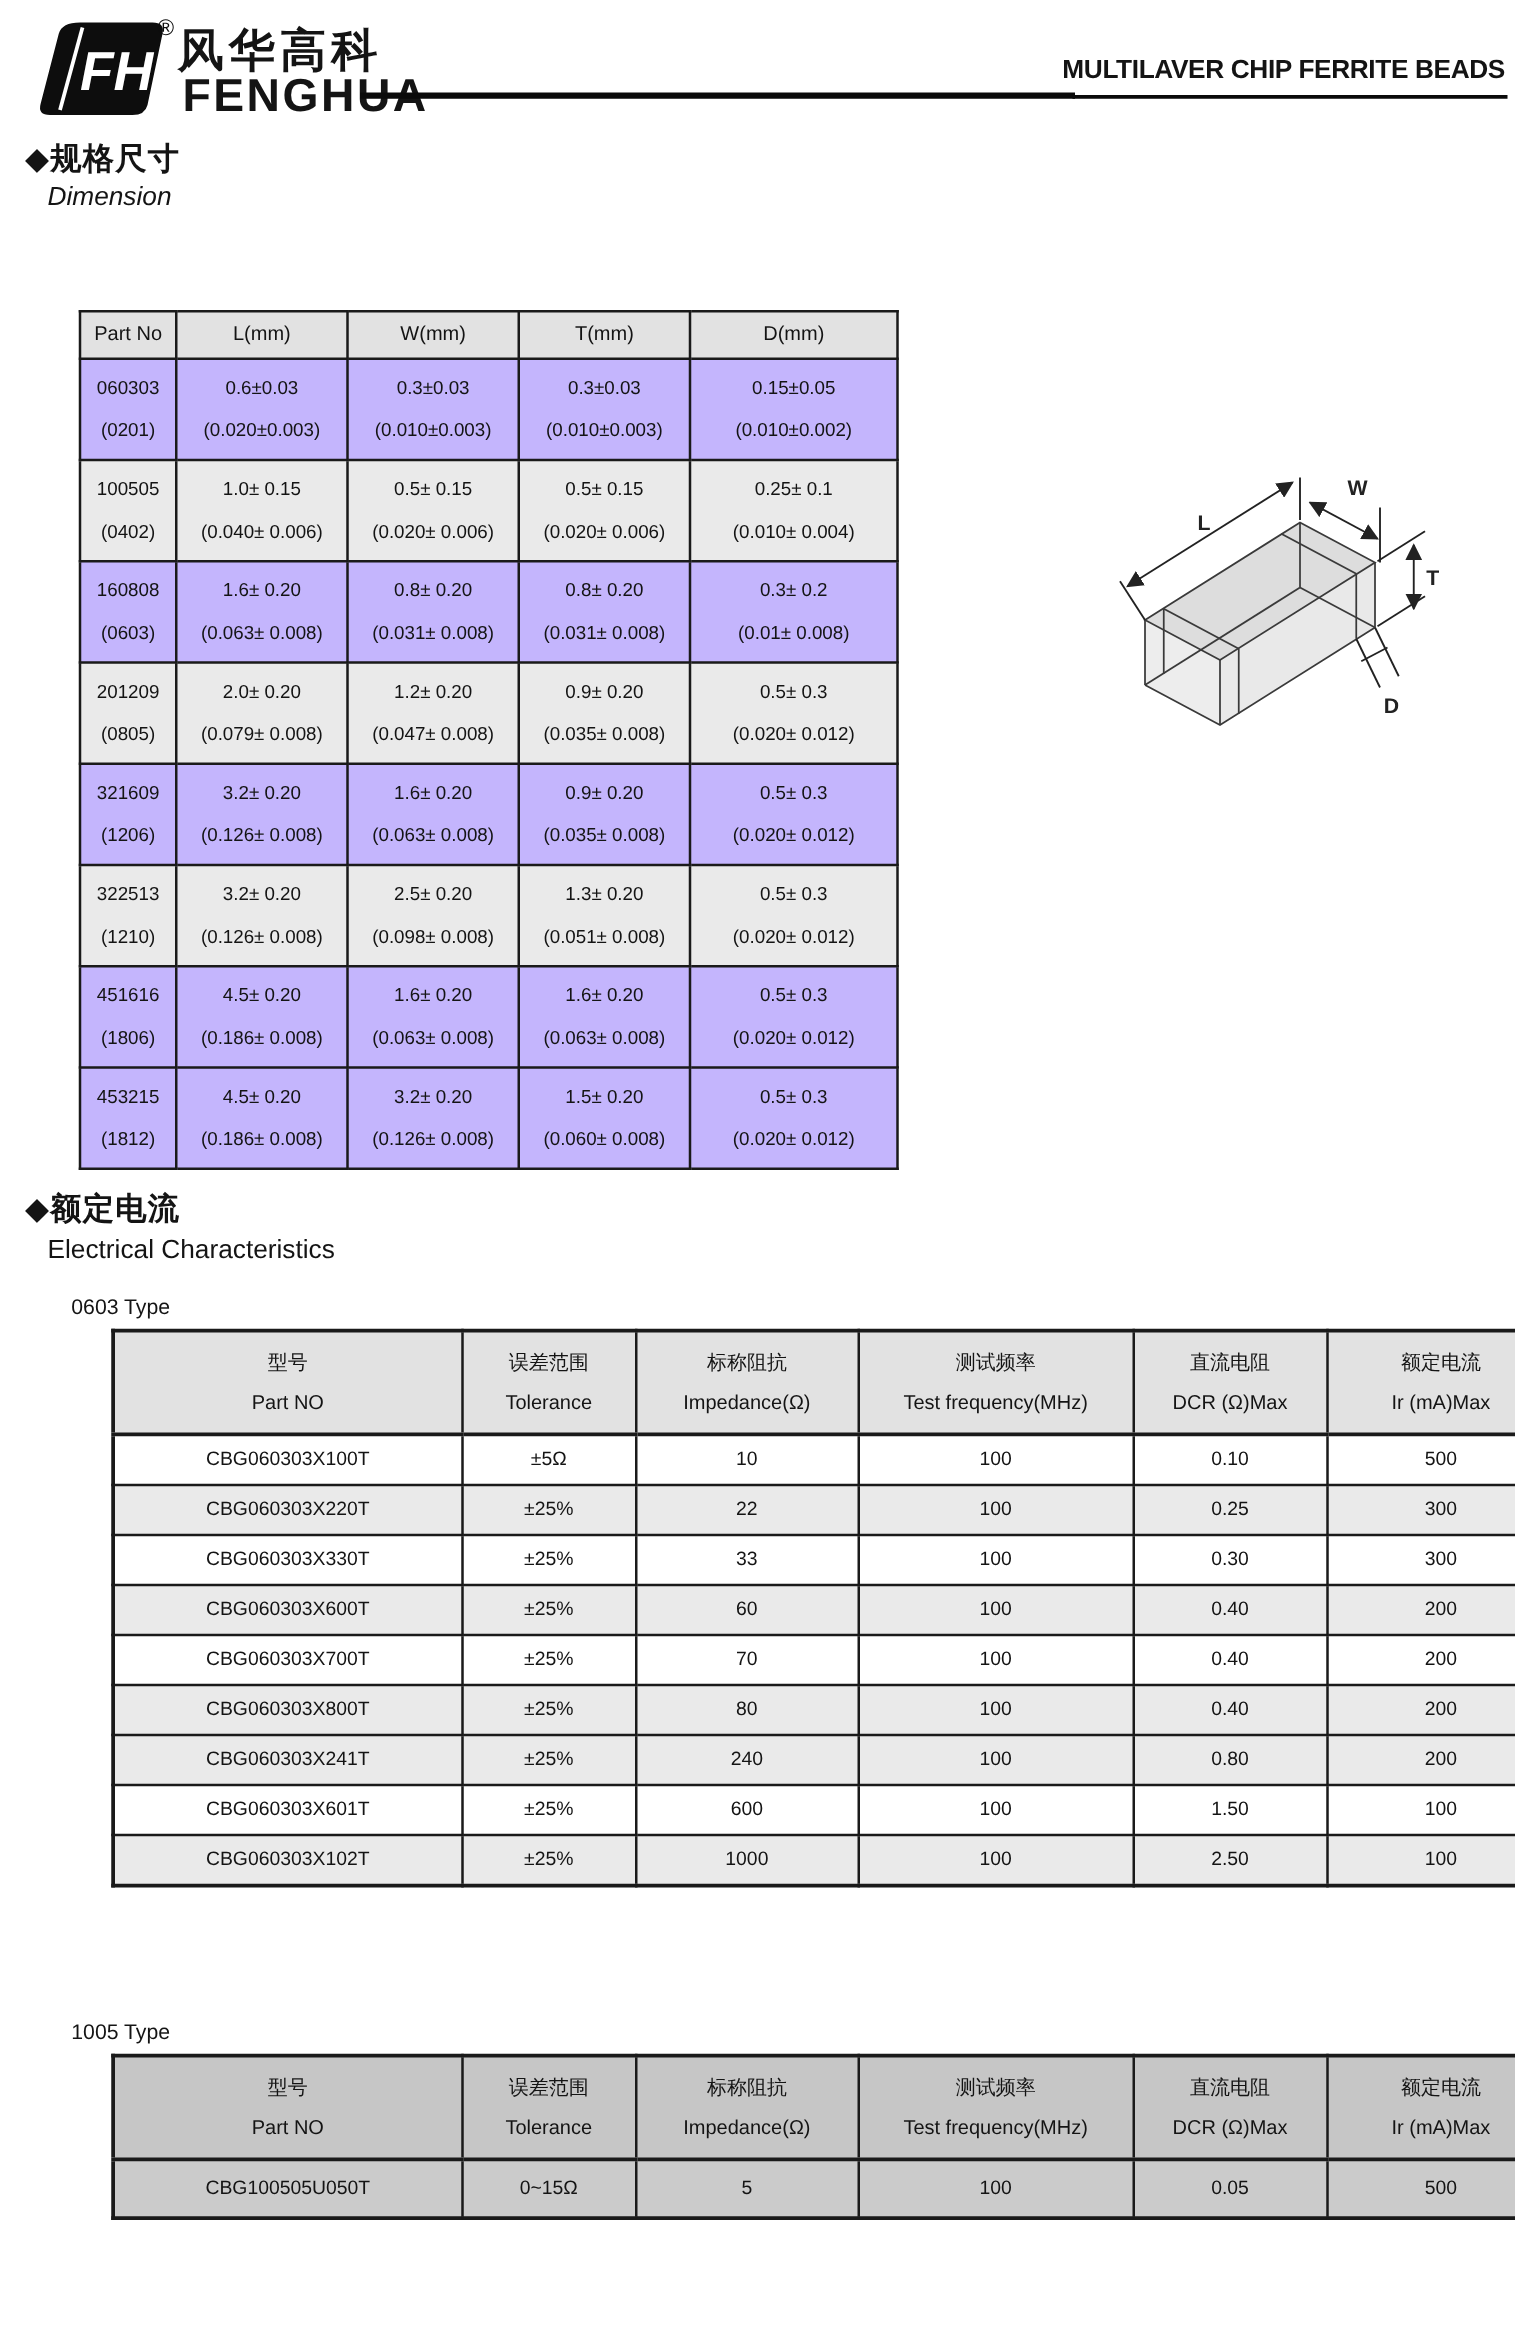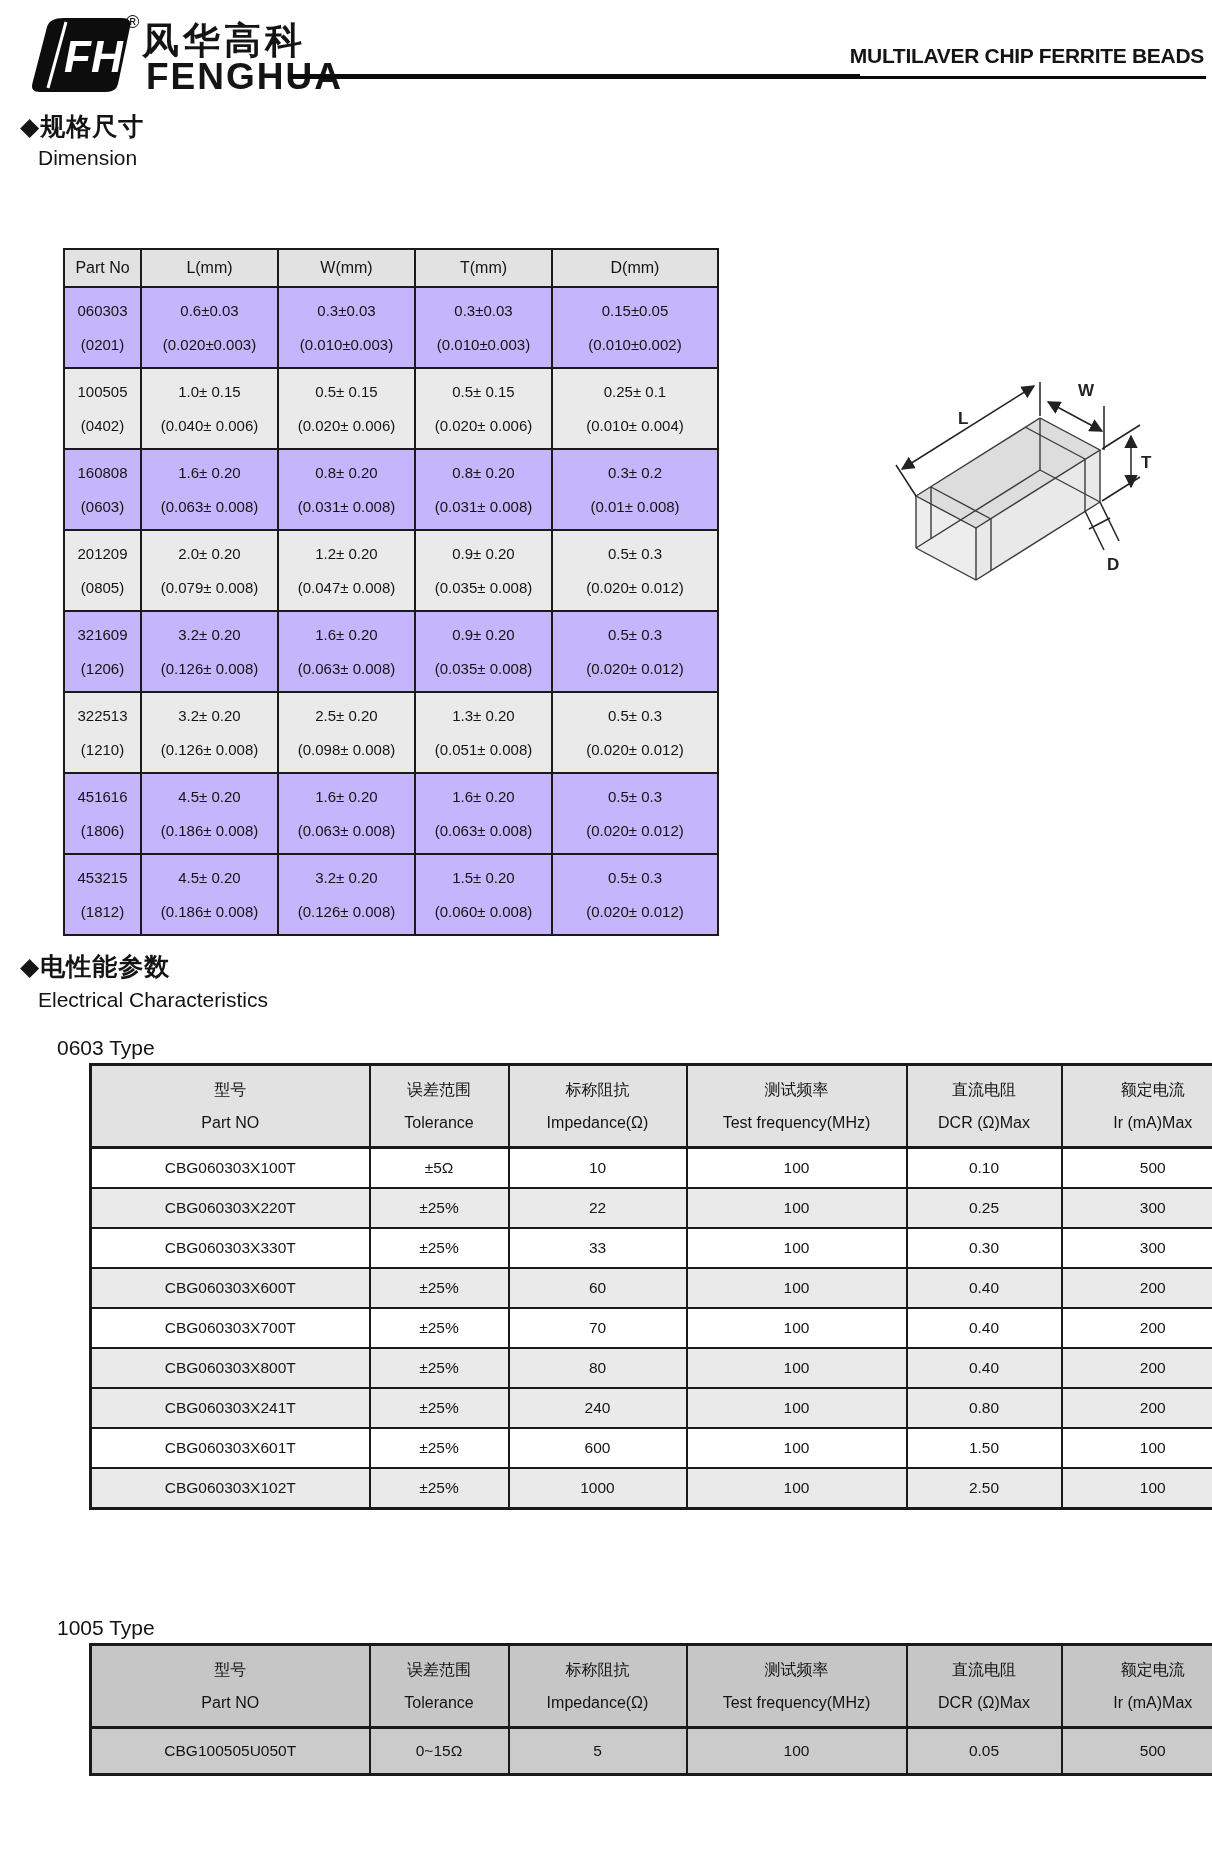--- a/index.html
+++ b/index.html
@@ -14,23 +14,23 @@
   
   .logo-svg{position:absolute;left:26px;top:10px;}
   .brand-cn{position:absolute;left:142px;top:16px;font-size:37px;font-weight:900;letter-spacing:4px;white-space:nowrap;}
   .brand-en{position:absolute;left:146px;top:56px;font-size:37px;font-weight:700;letter-spacing:2px;white-space:nowrap;}
   .doc-title{position:absolute;right:8px;top:44px;font-size:21px;font-weight:700;letter-spacing:-0.3px;white-space:nowrap;}
   .rule-thick{position:absolute;left:288px;top:74px;width:572px;height:5px;background:var(--rule,#0a0a0a);}
   .rule-thin{position:absolute;left:858px;top:76px;width:348px;height:3px;background:var(--rule,#0a0a0a);}
   
   .sec-cn{position:absolute;font-size:25px;font-weight:700;letter-spacing:1px;white-space:nowrap;}
   .sec-en{position:absolute;font-size:21px;white-space:nowrap;}
-  .type-label{position:absolute;font-size:21px;white-space:nowrap;}
+  .type-label{position:absolute;font-size:17px;white-space:nowrap;}
   #sec1-cn{left:20px;top:110px;}
-  #sec1-en{left:38px;top:146px;}
+  #sec1-en{left:38px;top:146px;font-style:italic;}
   #sec2-cn{left:20px;top:950px;}
   #sec2-en{left:38px;top:988px;}
   #type-label-0{left:57px;top:1036px;}
   #type-label-1{left:57px;top:1616px;}
   
   table{border-collapse:collapse;table-layout:fixed;}
   th,td{padding:0;text-align:center;vertical-align:middle;}
   
   .dim-wrap{position:absolute;left:63px;top:248px;}
   .dim-table{width:654px;border:2px solid var(--border,#1a1a1a);}
@@ -317,21 +317,21 @@
       <line x1="197" y1="145" x2="216" y2="184"></line>
       <line x1="212" y1="136" x2="231" y2="175"></line>
       <line x1="201" y1="163" x2="222" y2="152"></line>
     </g>
     <text class="dim-label" x="70" y="58">L</text>
     <text class="dim-label" x="190" y="30">W</text>
     <text class="dim-label" x="253" y="102">T</text>
     <text class="dim-label" x="219" y="204">D</text>
   </svg>
 
-  <div class="sec-cn" id="sec2-cn">◆电性能参数</div>
+  <div class="sec-cn" id="sec2-cn">◆额定电流</div>
   <div class="sec-en" id="sec2-en">Electrical Characteristics</div>
 
   <div class="type-label" id="type-label-0">0603 Type</div>
   <div class="etable-wrap" id="etable0-wrap">
     <table class="etable" id="etable0">
       <colgroup>
         <col style="width:279px">
           <col style="width:139px">
           <col style="width:178px">
         <col style="width:220px">

